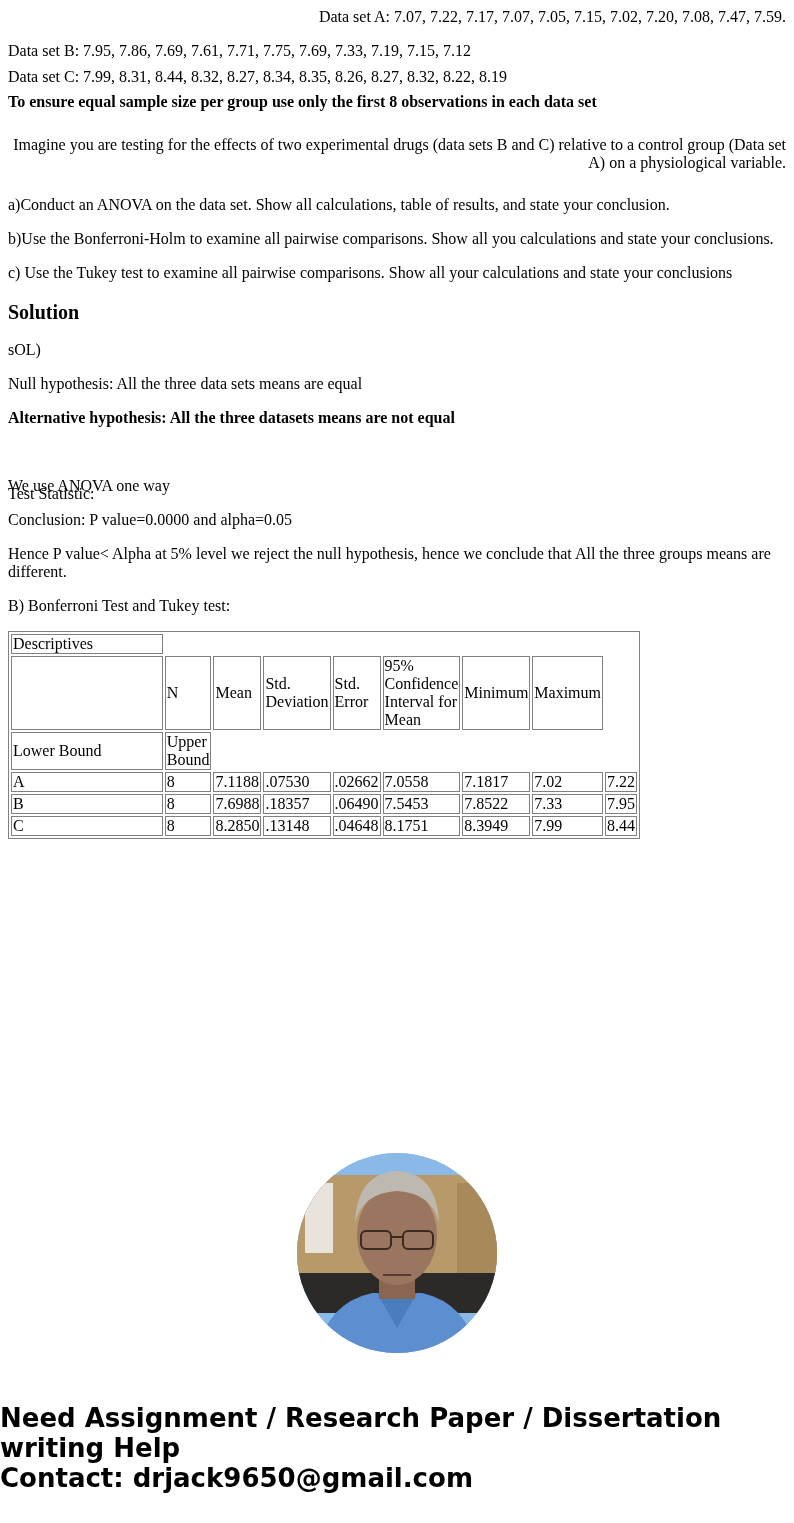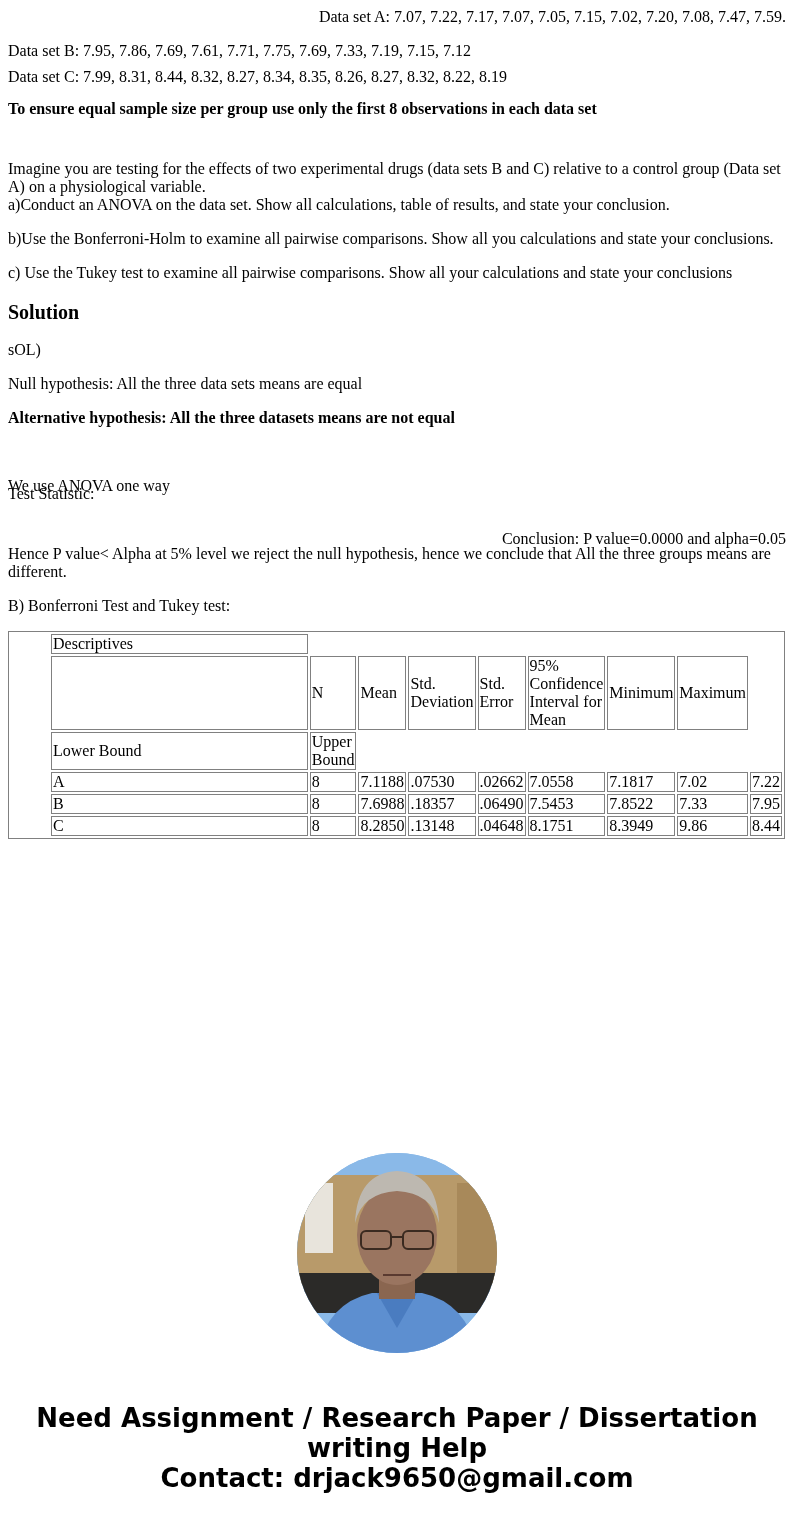--- a/index.html
+++ b/index.html
@@ -14,27 +14,26 @@
   }
   p { margin: 0; line-height: 18px; }
   .p { position: absolute; left: 8px; width: 778px; }
   h3 { margin: 0; font-size: 20px; font-weight: bold; line-height: 22px; }
   b { font-weight: bold; }
 
   table.desc {
     position: absolute;
     left: 8px;
     top: 631px;
-    width: 777px;
+    width: 632px;
     border: 1px solid #808080;
     border-collapse: separate;
     border-spacing: 2px;
     font-size: 16px;
     line-height: 18px;
-    padding-left: 40px;
   }
   table.desc td {
     border: 1px solid #808080;
     padding: 0 1px;
     vertical-align: middle;
     height: 18px;
   }
   td.blank { border: none !important; }
 
   .avatar {
@@ -45,44 +44,43 @@
     height: 200px;
     border-radius: 50%;
     overflow: hidden;
     background: #7fb3e6;
   }
   .promo {
     position: absolute;
     left: 0;
     top: 1403px;
     width: 794px;
-    text-align: center;
     font-family: "DejaVu Sans", sans-serif;
     font-weight: bold;
     font-size: 26px;
     line-height: 30px;
     color: #000;
   }
 </style>
 </head>
 <body>
 
 <div class="p" style="top:8px;text-align:right;">
     <p>Data set A: 7.07, 7.22, 7.17, 7.07, 7.05, 7.15, 7.02, 7.20, 7.08, 7.47, 7.59.</p>
   </div>
 <div class="p" style="top:42px;">
     <p>Data set B: 7.95, 7.86, 7.69, 7.61, 7.71, 7.75, 7.69, 7.33, 7.19, 7.15, 7.12</p>
   </div>
 <div class="p" style="top:68px;">
     <p>Data set C: 7.99, 8.31, 8.44, 8.32, 8.27, 8.34, 8.35, 8.26, 8.27, 8.32, 8.22, 8.19</p>
   </div>
-<div class="p" style="top:100px;">
+<div class="p" style="top:93px;">
     <p><b>To ensure equal sample size per group use only the first 8 observations in each data set</b></p>
   </div>
-<div class="p" style="top:160px;">
+<div class="p" style="top:136px;text-align:right;">
     <p>Imagine you are testing for the effects of two experimental drugs (data sets B and C) relative to a control group (Data set A) on a physiological variable.</p>
   </div>
 <div class="p" style="top:196px;">
     <p>a)Conduct an ANOVA on the data set. Show all calculations, table of results, and state your conclusion.</p>
   </div>
 <div class="p" style="top:230px;">
     <p>b)Use the Bonferroni-Holm to examine all pairwise comparisons. Show all you calculations and state your conclusions.</p>
   </div>
 <div class="p" style="top:264px;">
     <p>c) Use the Tukey test to examine all pairwise comparisons. Show all your calculations and state your conclusions</p>
@@ -99,21 +97,21 @@
   </div>
 <div class="p" style="top:409px;font-weight:bold;">
     <p>Alternative hypothesis: All the three datasets means are not equal</p>
   </div>
 <div class="p" style="top:445px;margin-top:40px;">
     <p>Test Statistic:</p>
   </div>
 <div class="p" style="top:477px;">
     <p>We use ANOVA one way</p>
   </div>
-<div class="p" style="top:530px;text-align:right;">
+<div class="p" style="top:511px;">
     <p>Conclusion: P value=0.0000 and alpha=0.05</p>
   </div>
 <div class="p" style="top:545px;">
     <p>Hence P value&lt; Alpha at 5% level we reject the null hypothesis, hence we conclude that All the three groups means are different.</p>
   </div>
 <div class="p" style="top:597px;">
     <p>B) Bonferroni Test and Tukey test:</p>
   </div>
 
 <table class="desc">
@@ -172,21 +170,21 @@
     <td>7.95</td>
   </tr>
   <tr>
     <td>C</td>
     <td>8</td>
     <td>8.2850</td>
     <td>.13148</td>
     <td>.04648</td>
     <td>8.1751</td>
     <td>8.3949</td>
-    <td>9.86</td>
+    <td>7.99</td>
     <td>8.44</td>
   </tr>
 </tbody>
   </table>
 
 <div class="avatar">
   <svg width="200" height="200" viewBox="0 0 200 200">
     <rect x="0" y="0" width="200" height="200" fill="#8ab9e8"></rect>
     <rect x="0" y="22" width="200" height="110" fill="#b89a6a"></rect>
     <rect x="8" y="30" width="28" height="70" fill="#e8e4dc"></rect>

